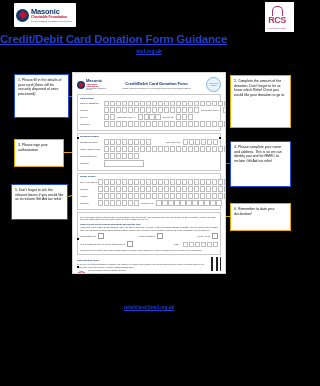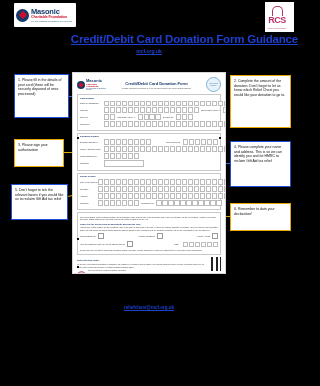--- a/index.html
+++ b/index.html
@@ -43,21 +43,21 @@
     position:absolute;left:1px;top:9px;width:22px;height:11px;
     color:#b5336b;font-weight:bold;font-size:9px;letter-spacing:-.5px;
     display:flex;align-items:center;justify-content:center;
   }
   .rcs .cap{
     position:absolute;left:2px;bottom:0;width:20px;text-align:center;
     font-size:2px;color:#b5336b;
   }
 
   .title{
-    position:absolute;left:0;top:33px;width:298px;text-align:right;
+    position:absolute;left:0;top:33px;width:298px;text-align:left;
     font-size:11.5px;font-weight:bold;color:#1f3fd0;
     text-decoration:underline;letter-spacing:-.2px;
   }
   .sublink{
     position:absolute;left:0;top:48px;width:298px;text-align:center;
     font-size:5px;font-weight:bold;color:#1f3fd0;text-decoration:underline;
   }
 
   
   .callout{

